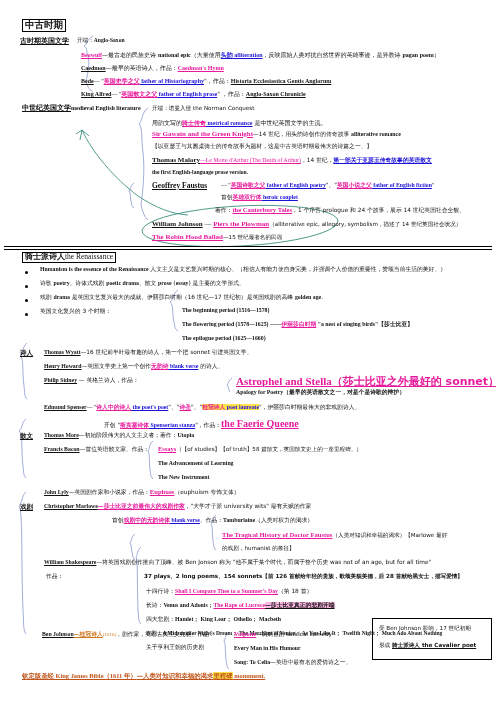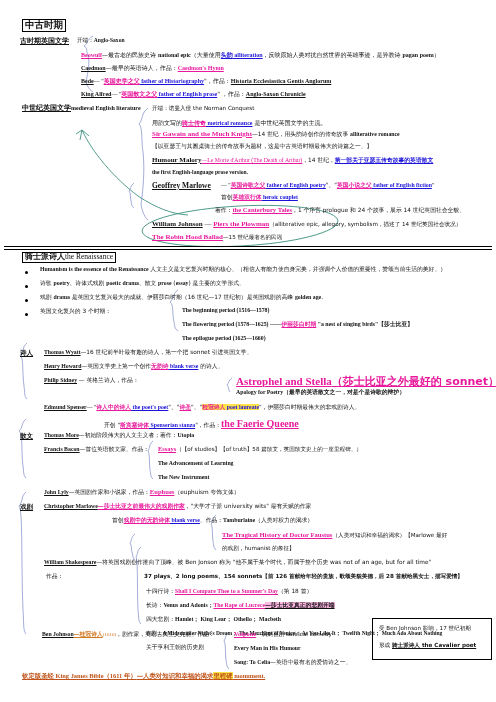--- a/index.html
+++ b/index.html
@@ -101,31 +101,31 @@
     <span class="zh b u">中世纪英国文学</span><span class="b" style="font-size:6px;">medieval English literature</span>
   </div>
 
   <div class="ln zh" style="left:152px;top:106px;font-size:5.6px;">开端：诺曼入侵 the Norman Conquest</div>
 
   <div class="ln" style="left:152px;top:120px;font-size:6px;">
     <span class="zh">用韵文写的</span><span class="zh b u pink">骑士传奇</span><span class="b u blue"> metrical romance</span><span class="zh"> 是中世纪英国文学的主流。</span>
   </div>
 
   <div class="ln" style="left:152px;top:131px;font-size:7px;">
-    <span class="b u pink">Sir Gawain and the Much Knight</span><span class="zh black" style="font-size:5.8px;">—14 世纪，用头韵诗创作的传奇故事 </span><span class="b" style="font-size:5.8px;">alliterative romance</span>
+    <span class="b u pink">Sir Gawain and the Green Knight</span><span class="zh black" style="font-size:5.8px;">—14 世纪，用头韵诗创作的传奇故事 </span><span class="b" style="font-size:5.8px;">alliterative romance</span>
   </div>
   <div class="ln zh" style="left:152px;top:144px;font-size:5.8px;">【以亚瑟王与其圆桌骑士的传奇故事为题材，这是中古英语时期最伟大的诗篇之一。】</div>
 
   <div class="ln" style="left:152px;top:157px;font-size:7px;">
-    <span class="b u">Humour Malory</span><span class="pink u" style="font-size:5.8px;">—Le Morte d'Arthur (The Death of Arthur)</span><span class="zh" style="font-size:5.8px;">，14 世纪，</span><span class="zh b u blue" style="font-size:5.8px;">第一部关于亚瑟王传奇故事的英语散文</span>
+    <span class="b u">Thomas Malory</span><span class="pink u" style="font-size:5.8px;">—Le Morte d'Arthur (The Death of Arthur)</span><span class="zh" style="font-size:5.8px;">，14 世纪，</span><span class="zh b u blue" style="font-size:5.8px;">第一部关于亚瑟王传奇故事的英语散文</span>
   </div>
   <div class="ln b" style="left:152px;top:170px;font-size:5.6px;"> the first English-language prose version.</div>
 
   <div class="ln" style="left:152px;top:182px;font-size:7.5px;">
-    <span class="b u">Geoffrey Marlowe</span>
+    <span class="b u">Geoffrey Faustus</span>
   </div>
   <div class="ln" style="left:221px;top:183px;font-size:5.8px;">
     <span>— "</span><span class="zh b u pink">英国诗歌之父</span><span class="b u blue"> father of English poetry</span><span class="zh">"、"</span><span class="zh b u pink">英国小说之父</span><span class="b u blue"> father of English fiction</span><span>"</span>
   </div>
   <div class="ln" style="left:221px;top:195px;font-size:5.8px;">
     <span class="zh">首创</span><span class="zh b u pink">英雄双行体</span><span class="b u blue"> heroic couplet</span>
   </div>
   <div class="ln" style="left:215px;top:207px;font-size:5.8px;">
     <span class="zh">著作：</span><span class="b u pink" style="font-size:6.6px;">the Canterbury Tales</span><span class="zh">，1 个序言 prologue 和 24 个故事，展示 14 世纪英国社会全貌。</span>
   </div>

